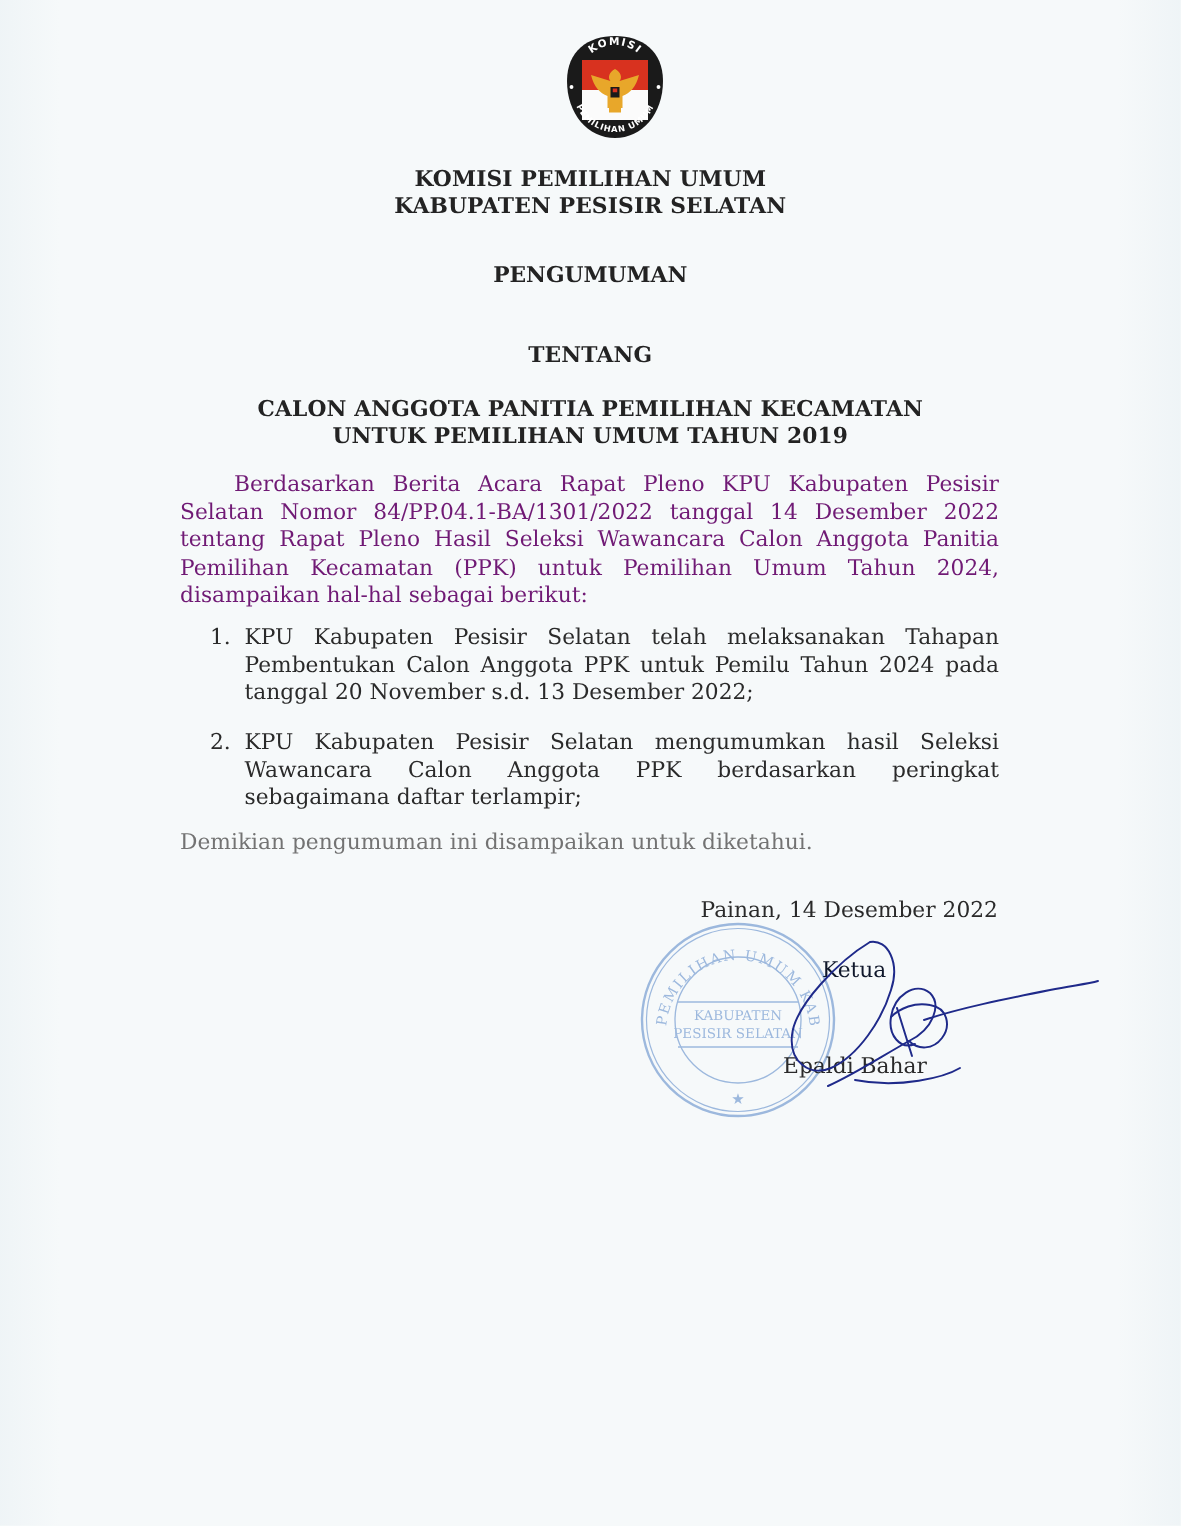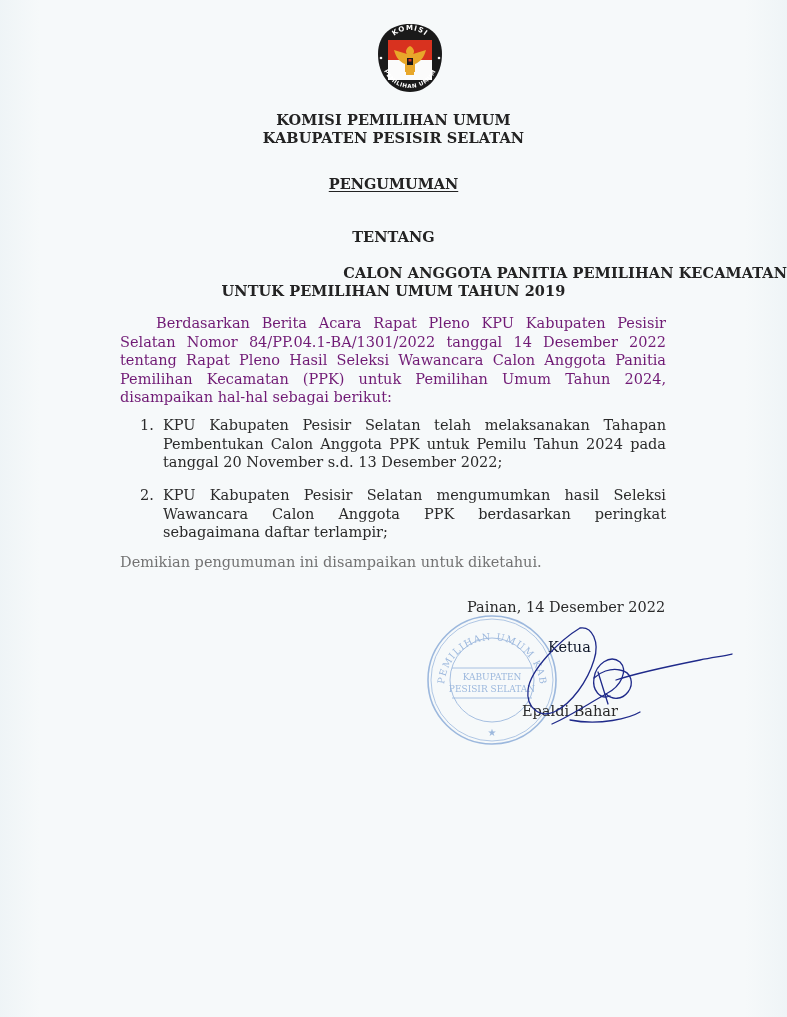--- a/index.html
+++ b/index.html
@@ -40,32 +40,31 @@
       letter-spacing: 0.1px;
       color: #232323;
       line-height: 18.5px;
     }
     .hdr1 { top: 111px; }
     .hdr2 { top: 129px; }
     .title {
       top: 175px;
       font-weight: bold;
       font-size: 14.5px;
-      text-decoration: underline;
       text-underline-offset: 2px;
       color: #232323;
     }
     .nomor {
       top: 192px;
       font-size: 14.5px;
       color: #2a2a2a;
     }
     .t1 { top: 228px; }
     .t2 { top: 246px; }
-    .t3 { top: 264px; text-align: right; }
+    .t3 { top: 264px; }
     .t4 { top: 282px; }
     .para {
       position: absolute;
       left: 120px;
       width: 546px;
       font-size: 14.5px;
       line-height: 18.5px;
       text-align: justify;
       text-align-last: left;
       color: #701a75;

